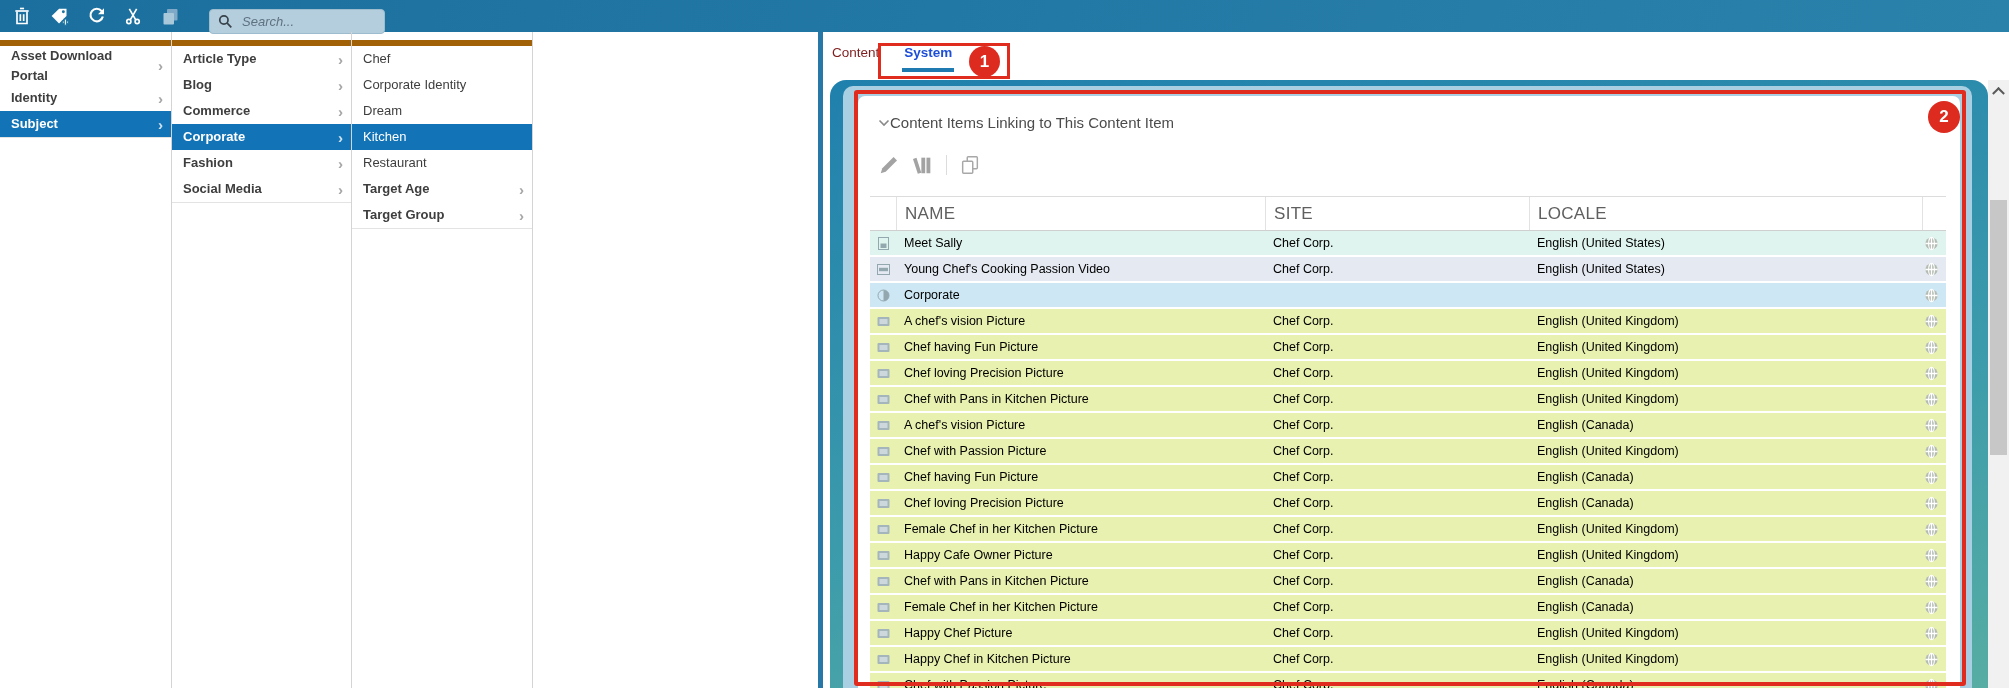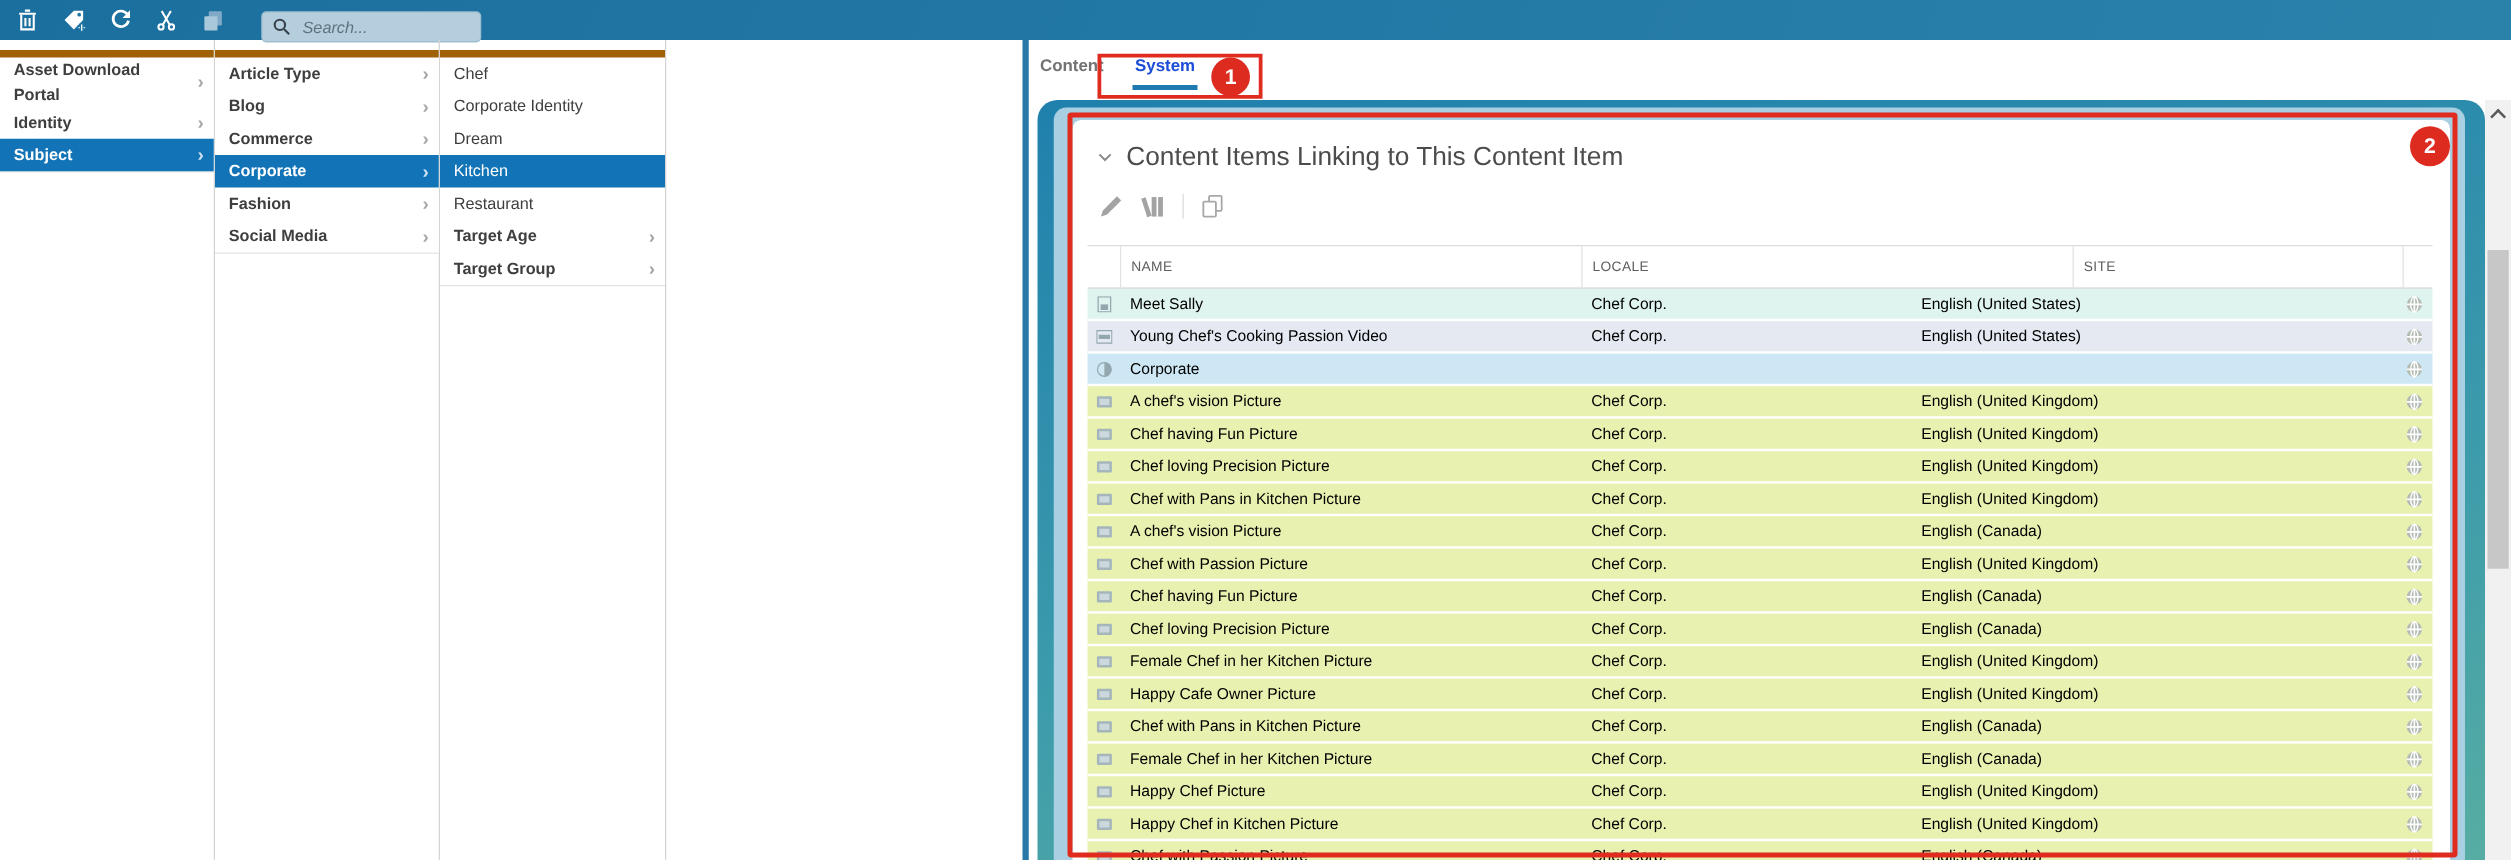--- a/index.html
+++ b/index.html
@@ -29,46 +29,46 @@
   .menu-item{min-height:26px;display:flex;align-items:center;padding:0 8px 0 11px;font-size:13px;color:#3e3e3e;
     line-height:1.5;cursor:pointer;box-sizing:border-box;}
   .menu-item.bold{font-weight:bold;}
   .menu-item.selected{background:#1273b6;color:#fff;}
   .menu-item .chev{margin-left:auto;color:#a6a6a6;font-size:15px;line-height:1;padding-left:6px;}
   .menu-item.selected .chev{color:#cfe3f2;}
   .menu-item .lbl{max-width:150px;}
 
   
   .tabs{position:absolute;left:830px;top:45px;display:flex;gap:21px;}
-  .tab{font-size:13.5px;color:#737373;padding:0 2px 8px 2px;cursor:pointer;font-weight:bold;}
+  .tab{font-size:13.5px;color:#7f1d1d;padding:0 2px 8px 2px;cursor:pointer;}
   .tab.active{font-weight:bold;color:#1d4ed8;border-bottom:4px solid #1e7ab0;}
   .rect1{position:absolute;left:878px;top:43px;width:132px;height:36px;border:3px solid #e02b1f;box-sizing:border-box;z-index:8;}
   .badge{position:absolute;width:31px;height:31px;border-radius:50%;background:#dd2b20;color:#fff;font-weight:bold;
     font-size:17px;display:flex;align-items:center;justify-content:center;z-index:9;}
   #badge1{left:969px;top:46px;}
 
   
   .teal-panel{position:absolute;left:830px;top:80px;width:1158px;height:608px;border-radius:16px 16px 0 0;
     background:linear-gradient(170deg,#2080ad 0%,#3d9cab 60%,#57ada3 100%);}
   .frame-blue{position:absolute;left:13px;top:6px;right:16px;bottom:0;background:#a9cfe2;border-radius:10px 10px 0 0;}
   .content-white{position:absolute;left:28px;top:16px;right:28px;bottom:0;background:#fff;border-radius:7px 7px 0 0;overflow:hidden;}
   .rect2{position:absolute;left:24px;top:10px;right:22px;bottom:2px;border:4px solid #e02b1f;border-radius:3px;
     box-sizing:border-box;z-index:7;pointer-events:none;}
   #badge2{left:1098px;top:21px;width:32px;height:32px;}
 
   
-  .section-header{position:absolute;top:18px;left:20px;display:flex;align-items:center;gap:11px;color:#4c4c4c;font-size:21px;}
+  .section-header{position:absolute;top:18px;left:20px;display:flex;align-items:center;color:#4c4c4c;font-size:15px;}
   .action-bar{position:absolute;top:56px;left:20px;display:flex;align-items:center;gap:12px;height:26px;}
   .action-bar .divider{width:1px;height:20px;background:#dcdcdc;}
   .icon-btn{display:flex;align-items:center;justify-content:center;cursor:pointer;}
 
   
   .link-table{position:absolute;top:100px;left:12px;right:14px;}
   .t-header{display:flex;height:33px;border-top:1px solid #dcdcdc;border-bottom:1px solid #cfcfcf;
-    align-items:stretch;color:#5f5f5f;font-size:11px;letter-spacing:.3px;background:#fff;}
+    align-items:stretch;color:#5f5f5f;font-size:17px;letter-spacing:.3px;background:#fff;}
   .th{display:flex;align-items:center;padding-left:8px;box-sizing:border-box;border-left:1px solid #e2e2e2;cursor:pointer;}
   .th:first-child{border-left:none;}
   .c-icon{width:26px;flex:none;display:flex;align-items:center;justify-content:center;}
   .c-name{width:369px;flex:none;}
   .c-site{width:264px;flex:none;}
   .c-locale{width:393px;flex:none;}
   .c-globe{flex:1;display:flex;align-items:center;justify-content:flex-end;padding-right:7px;box-sizing:border-box;}
   .t-row{display:flex;height:26px;border-bottom:2px solid #fff;box-sizing:border-box;align-items:center;
     color:#000000;font-size:12.5px;cursor:pointer;}
   .t-row .td{padding-left:8px;box-sizing:border-box;white-space:nowrap;overflow:hidden;}
@@ -243,22 +243,22 @@
             <rect x="9" y="3" width="11" height="13" rx="1"></rect>
             <rect x="4" y="8" width="11" height="13" rx="1" fill="#fff"></rect>
           </svg>
         </span>
       </div>
 
       <div class="link-table">
         <div class="t-header">
           <div class="th c-icon"></div>
           <div class="th c-name">NAME</div>
+          <div class="th c-site">SITE</div>
           <div class="th c-locale">LOCALE</div>
-          <div class="th c-site">SITE</div>
           <div class="th c-globe"></div>
         </div>
         <div id="table-body">
             <div class="t-row bg-mint">
               <div class="c-icon">
                 <svg width="13" height="13" viewBox="0 0 13 13">
                   <rect x="1.5" y="0.5" width="10" height="12" fill="none" stroke="#93a7ae"></rect>
                   <rect x="3.5" y="6.5" width="6" height="4.5" fill="#93a7ae"></rect>
                 </svg>
               </div>

